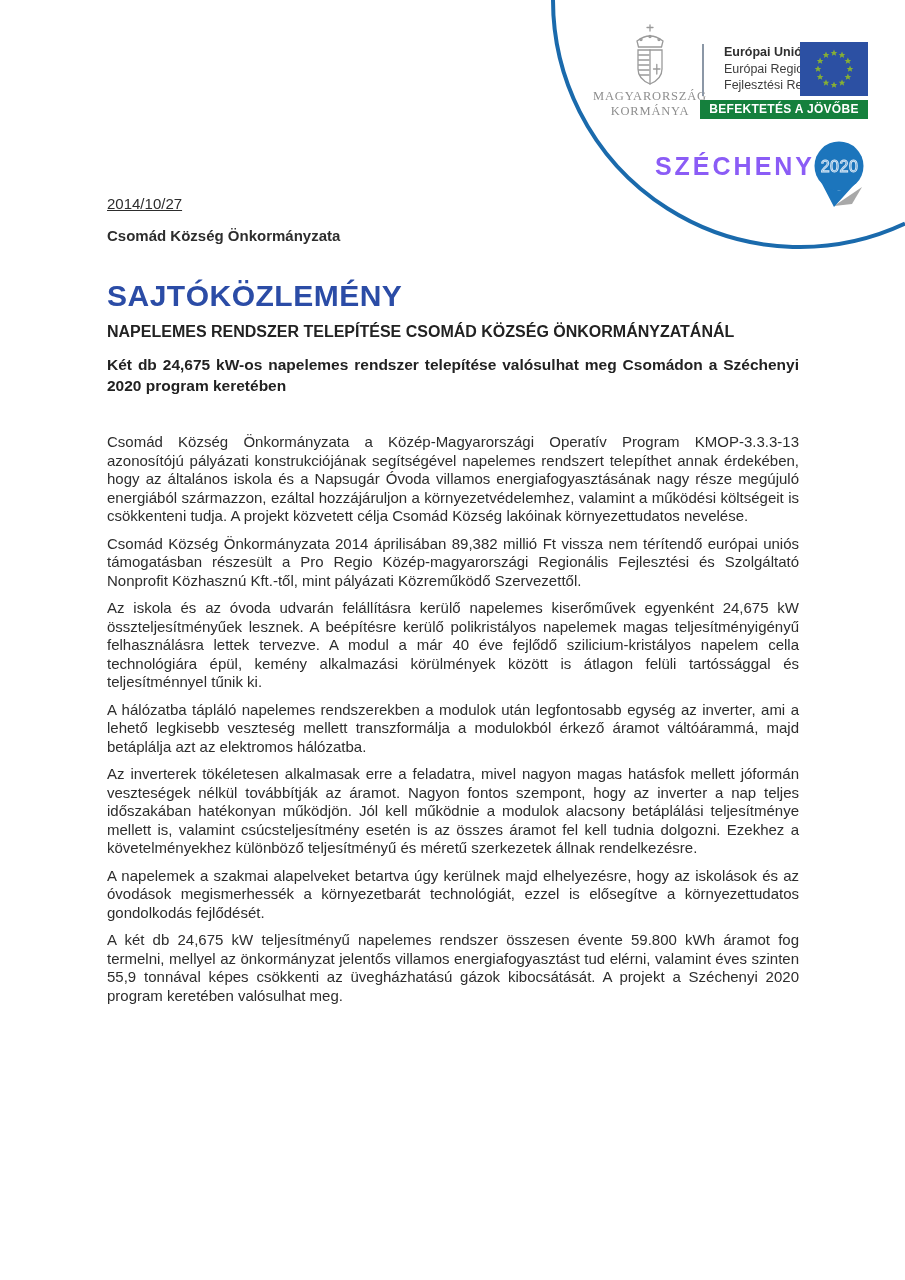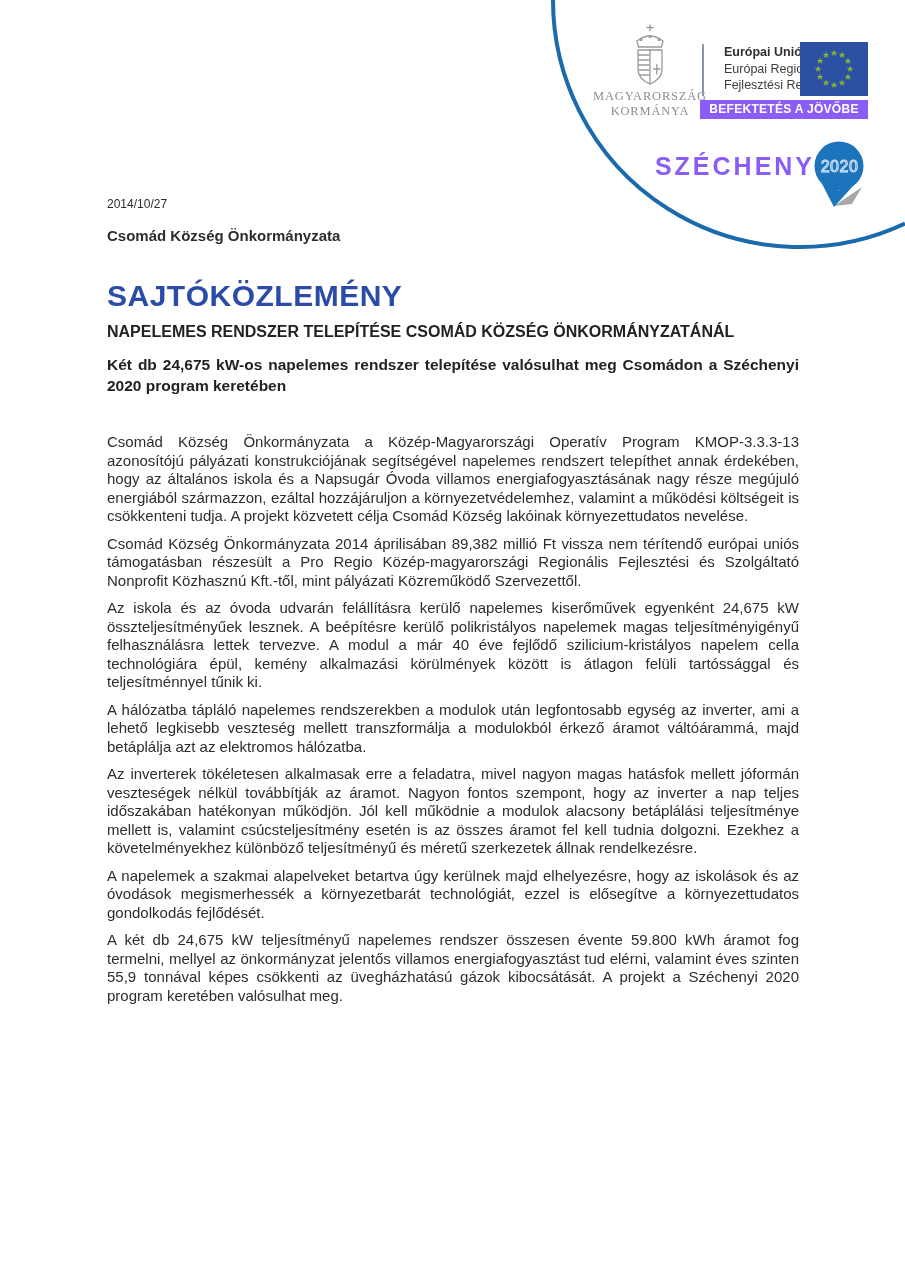--- a/index.html
+++ b/index.html
@@ -25,34 +25,34 @@
   .eu-text {
     position:absolute; left:702px; top:44px; height:52px; padding-left:20px;
     border-left:2px solid #8B97A6; font-size:12.5px; line-height:16.5px; color:#3D3D3D;
     white-space:nowrap;
   }
   .eu-text .b { font-weight:bold; color:#2F2F2F; }
   .eu-flag { position:absolute; left:800px; top:42px; }
 
   .banner {
     position:absolute; left:700px; top:100px; width:168px; height:19px;
-    background:#8b5cf6; color:#FFFFFF; font-weight:bold; font-size:12px;
+    background:#15803d; color:#FFFFFF; font-weight:bold; font-size:12px;
     letter-spacing:0.3px; text-align:center; line-height:19px; white-space:nowrap;
   }
 
   
   .szechenyi {
     position:absolute; left:558px; top:152px; width:267px; text-align:right;
     font-size:25px; font-weight:bold; letter-spacing:3px; color:#8b5cf6; white-space:nowrap;
   }
   .pin { position:absolute; left:812px; top:140px; }
 
   
   .content { position:absolute; left:107px; top:195px; width:692px; color:#2D2D2D; }
-  .date  { font-size:12px; line-height:18px; }
+  .date  { font-size:15px; line-height:18px;text-decoration:underline; }
   .org   { font-size:15px; line-height:18px; font-weight:bold; margin-top:14px; }
   .title {
     font-size:30px; line-height:34px; font-weight:bold; letter-spacing:0.5px;
     color:#2B4CA6; margin:34px 0 0 0;
   }
   .subtitle { font-size:16px; line-height:19px; font-weight:bold; color:#222; margin:9px 0 10px 0; }
   .lead {
     font-size:15.5px; line-height:20.5px; font-weight:bold; color:#222;
     text-align:justify; margin:14px 0 0 0;
   }

